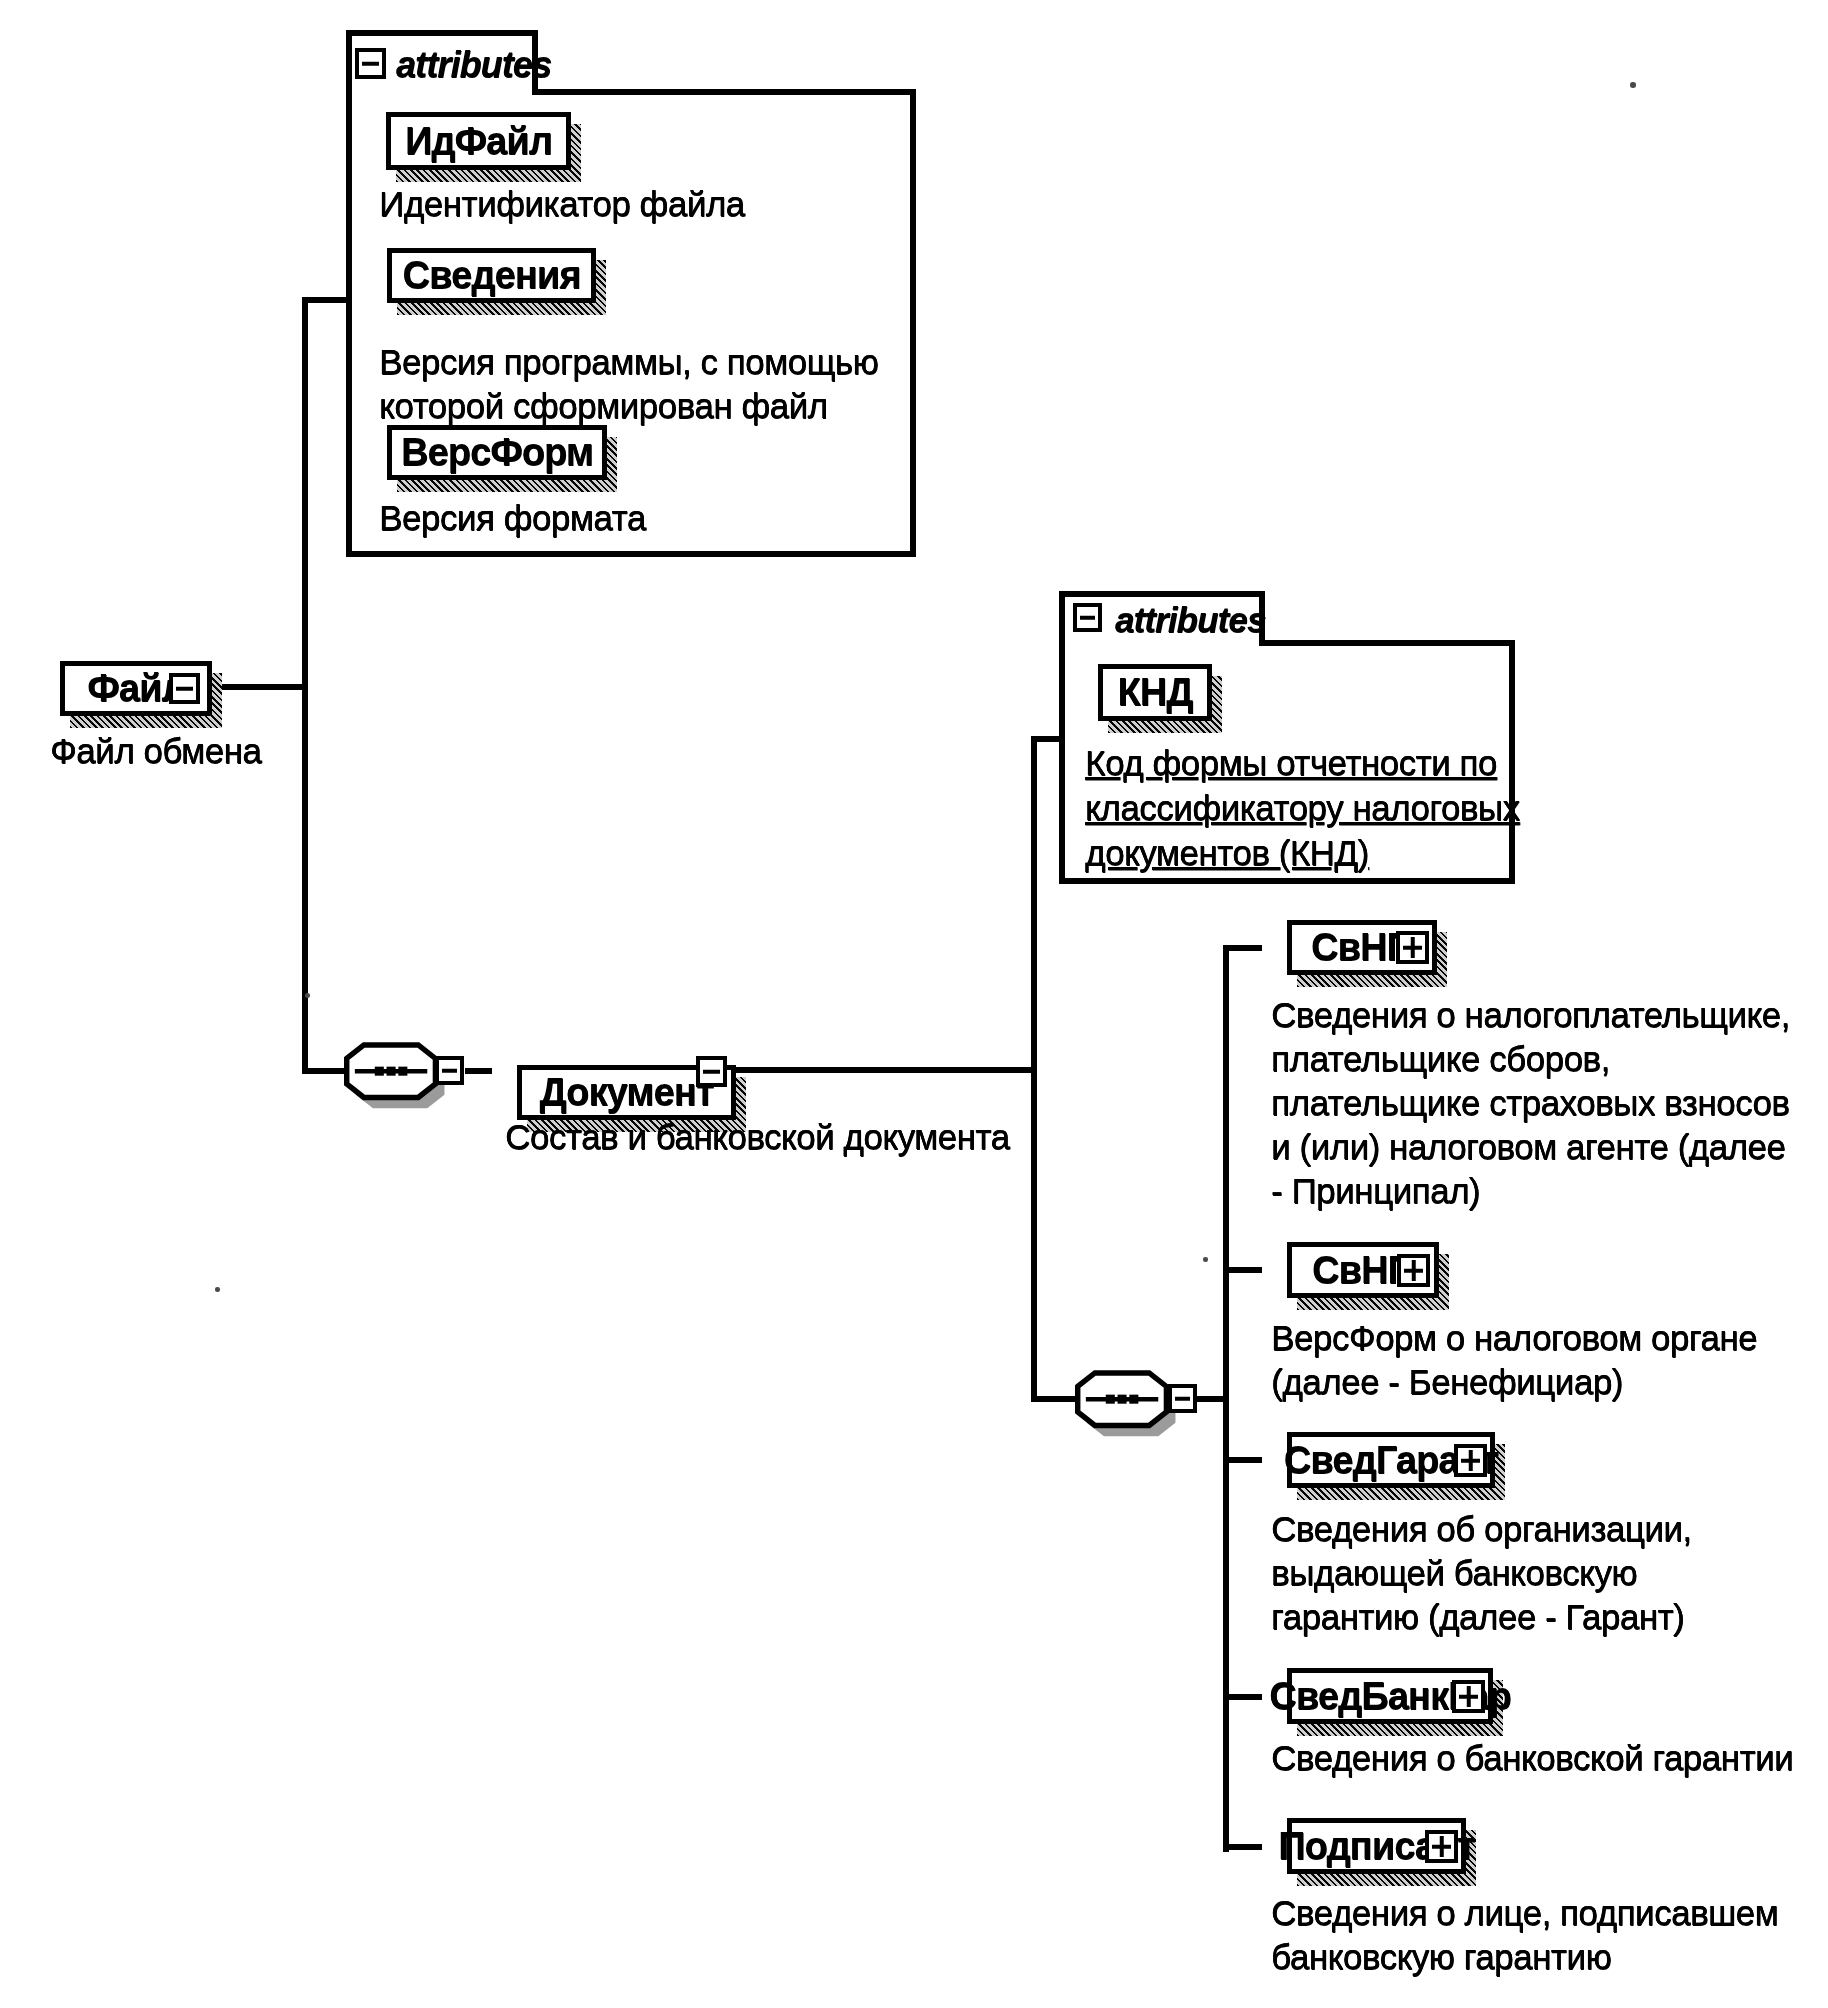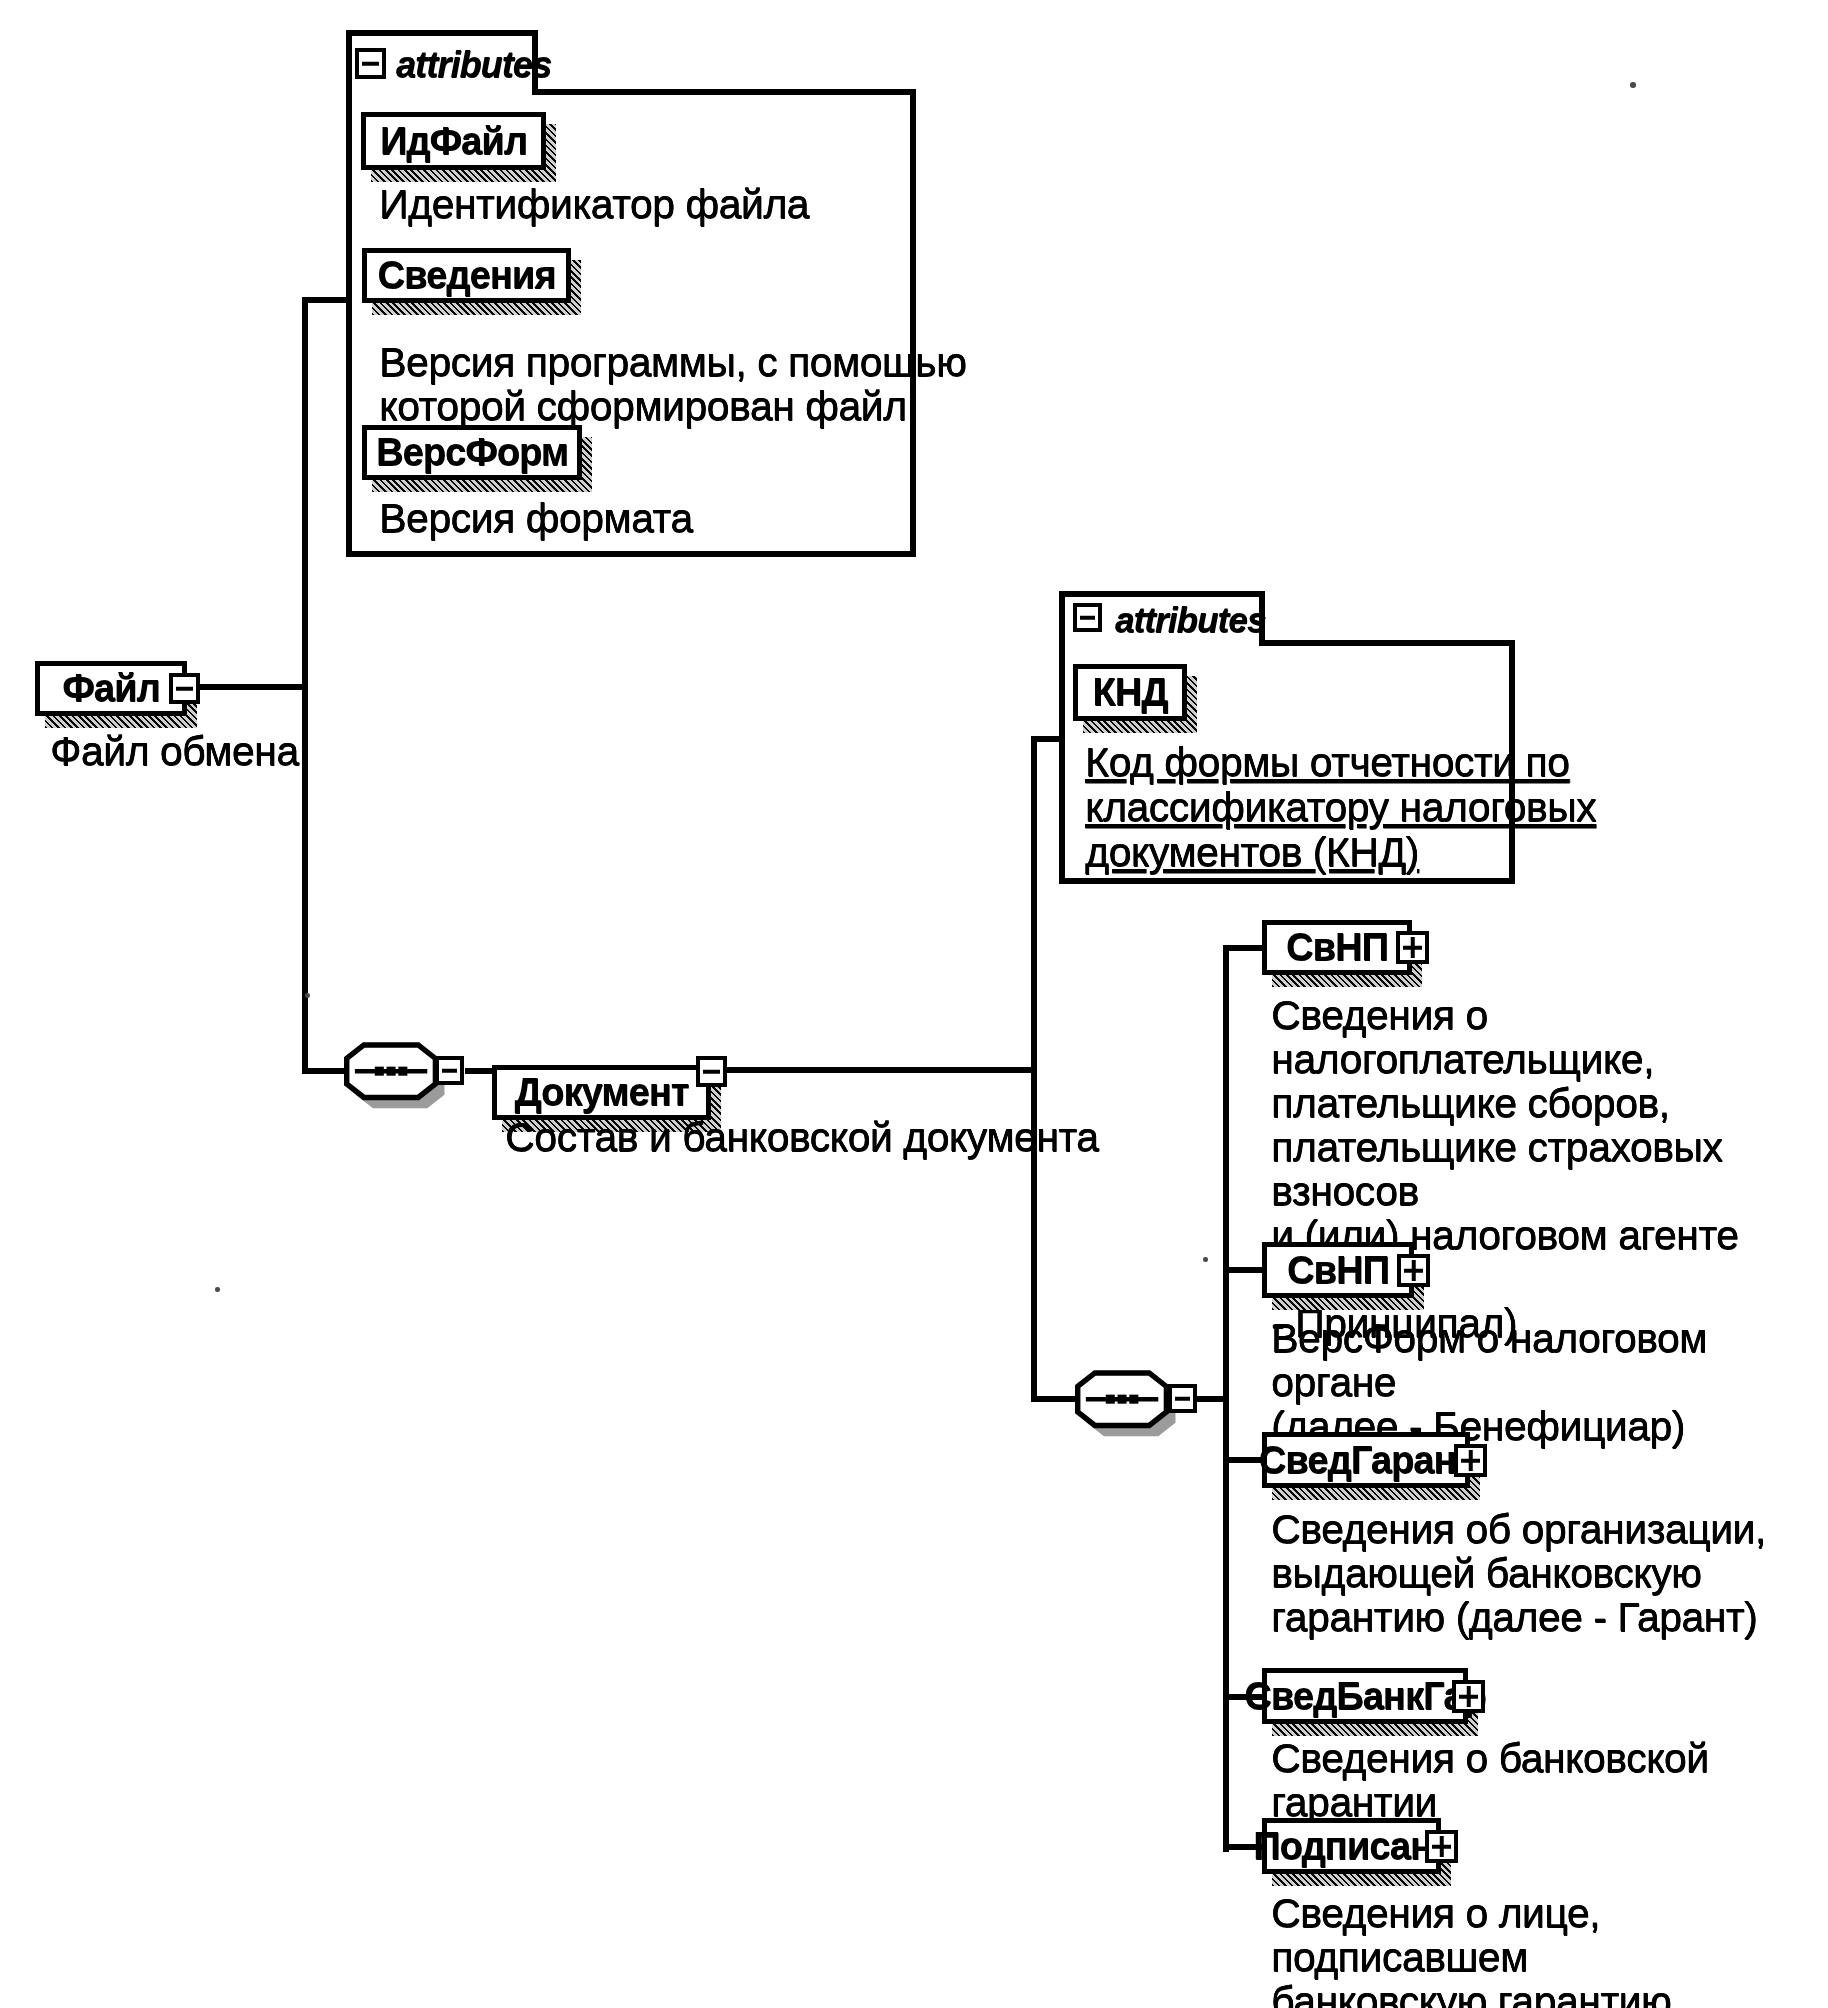--- a/index.html
+++ b/index.html
@@ -4,21 +4,21 @@
 <style>
   html,body { margin:0; padding:0; }
   body {
     position:relative; width:1828px; height:2008px;
     background:#ffffff; overflow:hidden;
     font-family:"Liberation Sans", sans-serif; color:#000;
   }
   
   .ln { position:absolute; background:#000; z-index:1; }
   
-  .wrap { position:absolute; z-index:2; }
+  .wrap { position:absolute; z-index:2;margin-left:25px; }
   .sh { position:absolute; left:10px; top:11.8px; right:-10px; bottom:-11.8px;
         background:repeating-linear-gradient(45deg,#050505 0 1.8px,#cfcfcf 1.8px 4.5px); }
   .bx { position:absolute; left:0; top:0; right:0; bottom:0;
         border:5.5px solid #000; background:#fff;
         display:flex; align-items:center; justify-content:center;
         font-weight:bold; font-size:38px; letter-spacing:-0.9px;
         text-shadow:0.5px 0.5px 0 #000; white-space:nowrap; }
   
   .exp { position:absolute; box-sizing:border-box; width:31px; height:31px;
          background:#fff; border:4.5px solid #000; z-index:6; }
@@ -30,21 +30,21 @@
   .exp.sz32 { width:29px; height:29px; }
   
   .attr-tab  { position:absolute; border:6.4px solid #000; border-bottom:none;
                background:#fff; z-index:3; box-sizing:border-box; }
   .attr-body { position:absolute; border:6.4px solid #000; background:#fff;
                z-index:2; box-sizing:border-box; }
   .attr-hdr  { position:absolute; z-index:4; font-style:italic; font-weight:bold;
                font-size:36px; letter-spacing:-0.9px; text-shadow:0.5px 0.5px 0 #000;
                white-space:nowrap; }
   
-  .desc { position:absolute; z-index:2; font-size:41px; line-height:44px;
+  .desc { position:absolute; z-index:2; font-size:35px; line-height:44px;
           letter-spacing:-0.5px; white-space:pre-line;
           text-shadow:0.5px 0.5px 0 #000, 0.3px 0 0 #000; }
   .lh46 { line-height:45px;text-decoration:underline; }
   .seq { position:absolute; z-index:2; }
   .speck { position:absolute; background:#4a4a4a; border-radius:50%; z-index:1; }
 </style>
 </head>
 <body>
 
 <div class="ln" style="left:200px; top:684px; width:107px; height:5.5px;"></div>

